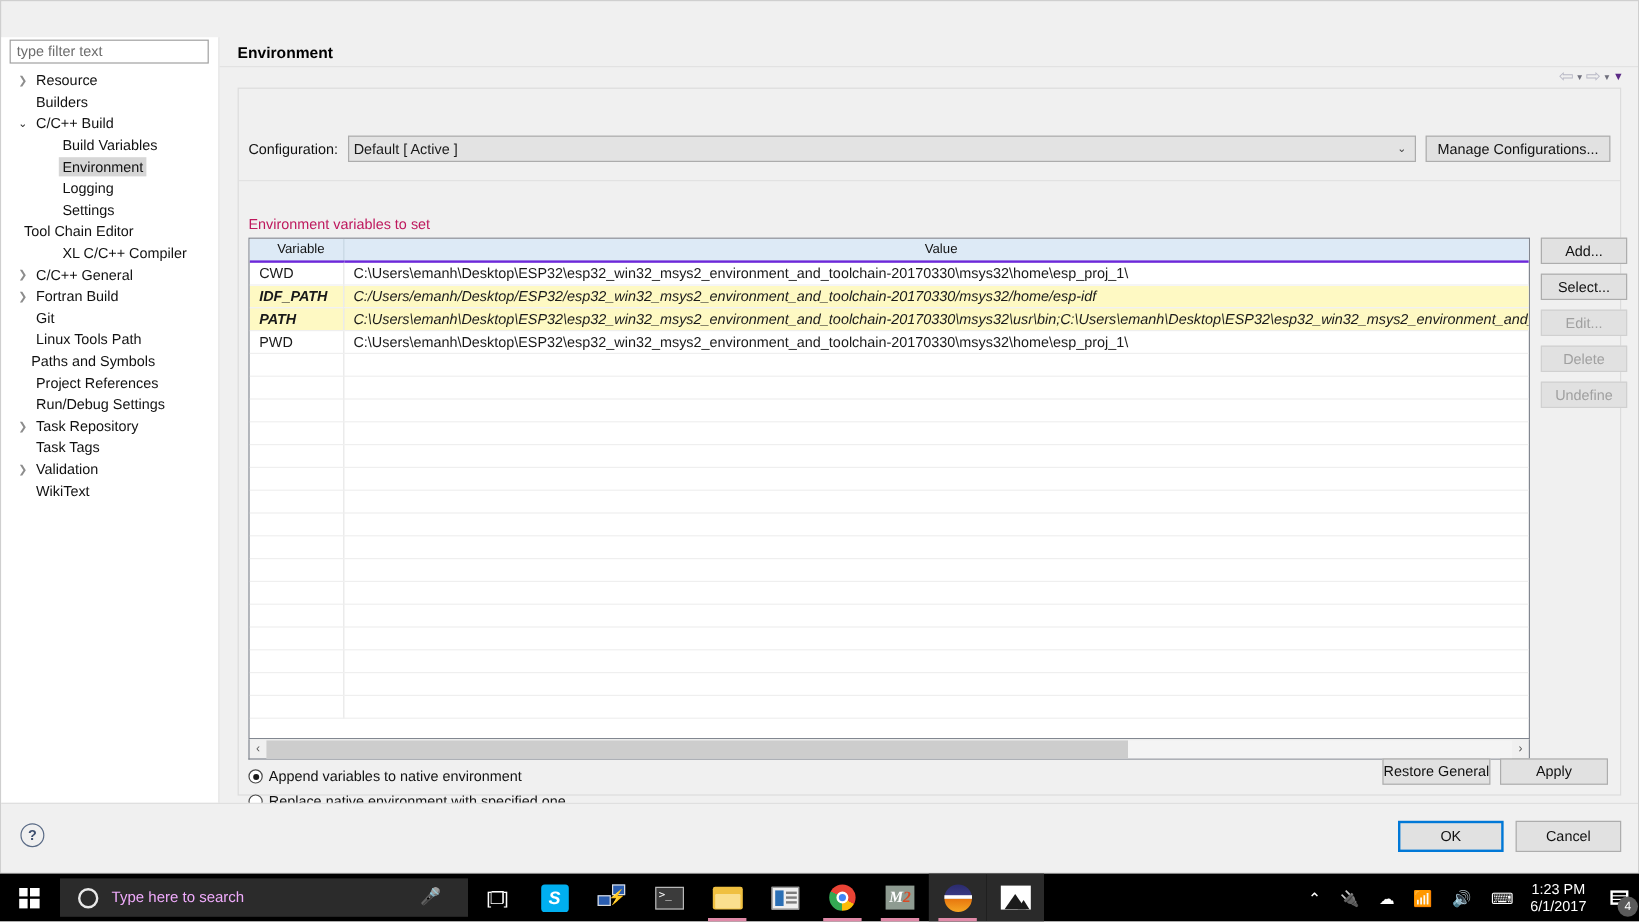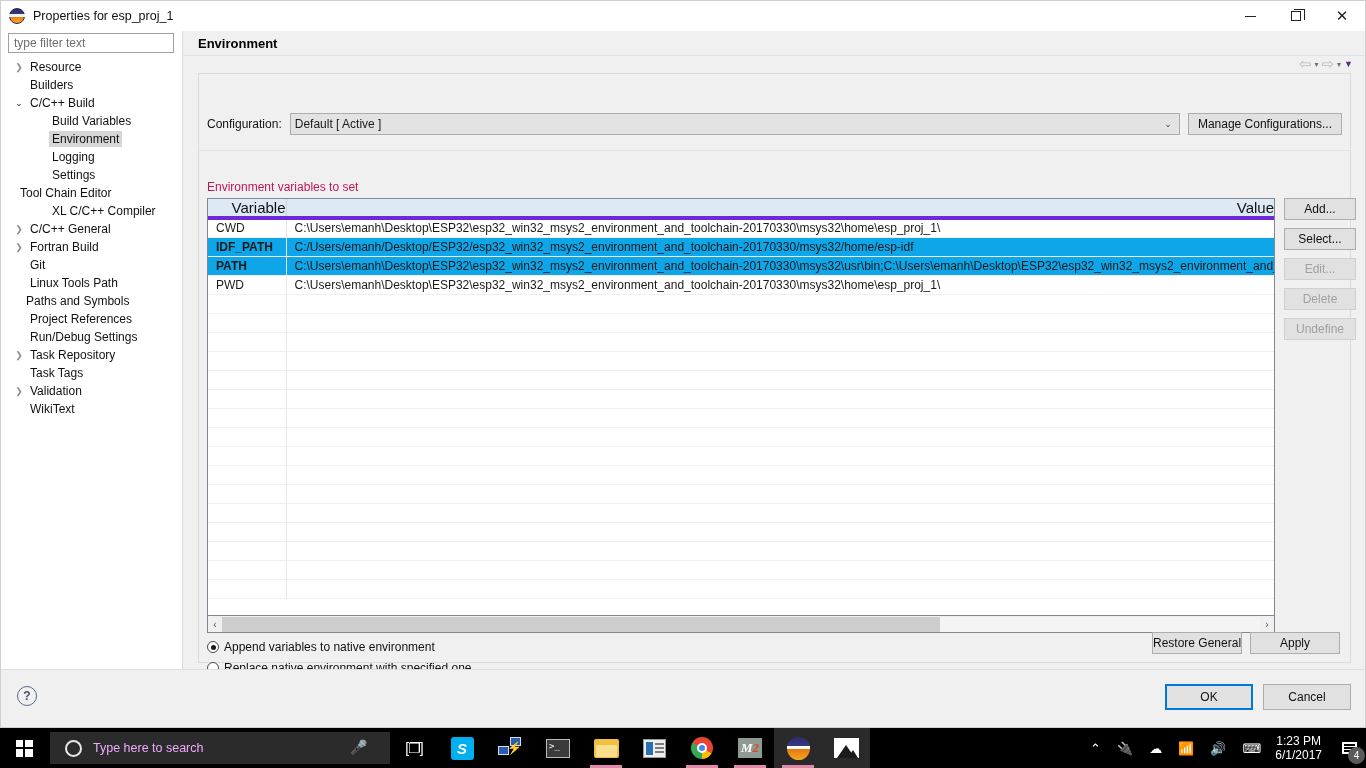--- a/index.html
+++ b/index.html
@@ -103,32 +103,32 @@
   #manage-cfg { margin-left:8px; }
 
   
   .env-label { position:absolute; left:8px; top:106px; font-size:12px; color:#be185d; }
   #table-wrap {
     position:absolute; left:8px; top:124px; width:1068px; height:418px;
     border:1px solid #828790; background:#fff; overflow:hidden;
   }
   table.envtable { width:100%; border-collapse:collapse; table-layout:fixed; }
   table.envtable th {
-    background:#ddeaf6; text-align:right; font-weight:normal; font-size:15px; color:#111;
-    height:19px; padding:0 0 0 8px; border-right:1px solid #c6d6e3; border-bottom:4px solid #6d28d9;
+    background:#ddeaf6; text-align:center; font-weight:normal; font-size:11px; color:#111;
+    height:19px; padding:0 0 0 8px; border-right:1px solid #c6d6e3; border-bottom:2px solid #6d28d9;
   }
   table.envtable th:last-child { border-right:none; }
   table.envtable td {
     height:19px; font-size:12px; color:#1a1a1a; padding:0 0 0 8px;
     border-bottom:1px solid #efefef; border-right:1px solid #e6e6e6;
     white-space:nowrap; overflow:hidden;
   }
   table.envtable td:last-child { border-right:none; }
   table.envtable col.c1 { width:78px; }
-  tr.hl td { background:#0ea5e9; }
+  tr.hl td { background:#fef9c3;font-style:italic; }
   tr.hl td.varname { font-weight:bold; }
   td.filler { border-bottom:1px solid #efefef; }
   .valwrap { display:block; width:985px; overflow:hidden; white-space:nowrap; }
 
   
   #hscroll {
     position:absolute; left:8px; top:542px; width:1068px; height:17px;
     border:1px solid #828790; border-top:none; background:#f0f0f0; display:flex; align-items:center;
   }
   .hs-btn {
@@ -246,38 +246,20 @@
     background:#5a5a5a; color:#fff; font-size:10px; display:flex; align-items:center; justify-content:center;
   }
 </style>
 </head>
 <body>
 
 <div id="screen">
 
   <div id="dialog">
 
-    <div class="titlebar">
-      <span class="title-icon">
-        <span class="ball"></span>
-          <span class="band"></span>
-      </span>
-      <span class="title-text">Properties for esp_proj_1</span>
-      <span class="win-btns">
-        <span class="win-btn">
-            <i class="glyph-min"></i>
-          </span>
-        <span class="win-btn">
-            <i class="glyph-max"></i>
-          </span>
-        <span class="win-btn close">
-            <span class="glyph-close">✕</span>
-          </span>
-      </span>
-    </div>
 
     <div id="leftpane">
       <input id="filterbox" type="text" placeholder="type filter text" style="">
       <div id="tree">
           <div class="tree-item" style="padding-left: 10px;">
             <span class="tree-arrow">❯</span>
             <span class="tree-label">Resource</span>
           </div>
           <div class="tree-item" style="padding-left: 10px;">
             <span class="tree-arrow">&nbsp;</span>

